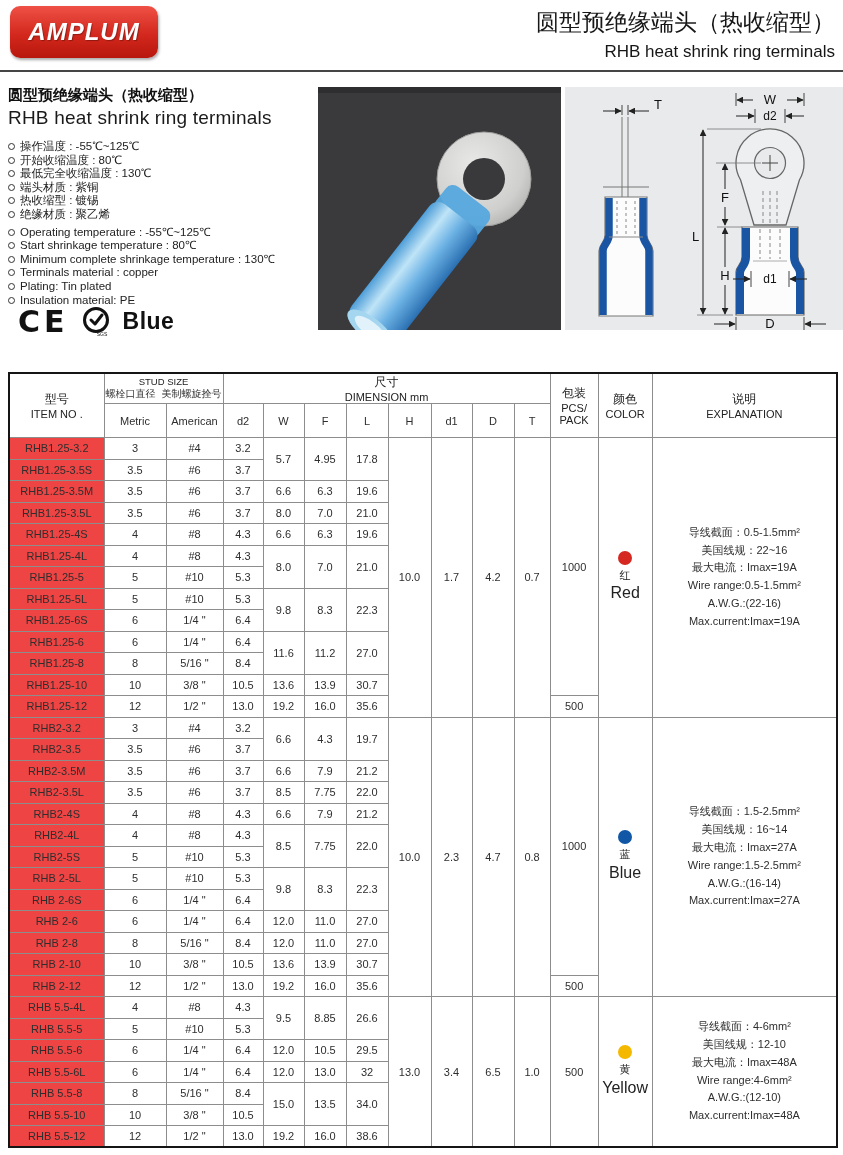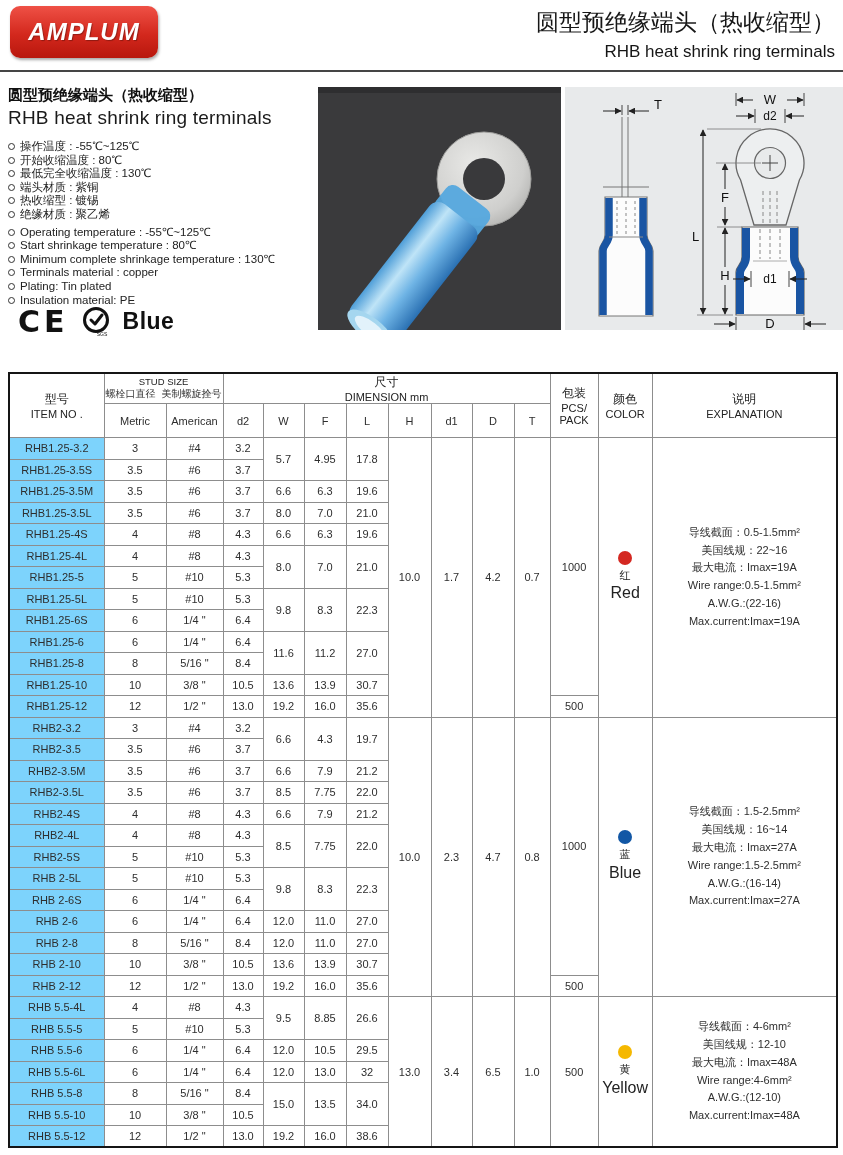--- a/index.html
+++ b/index.html
@@ -41,21 +41,21 @@
               table-layout:fixed;border:2px solid #151515;background:#fff;}
   .spec-table th,.spec-table td{border:1px solid #8d8d8d;font-size:11px;color:#2e2e2e;
               text-align:center;vertical-align:middle;padding:0;font-weight:normal;overflow:hidden;}
   .spec-table thead tr.r1{height:30px;}
   .spec-table thead tr.r2{height:34px;}
   .spec-table tbody tr{height:21.5px;}
   .h-zh{font-size:12px;color:#222;}
   .h-en{font-size:11px;color:#222;}
   .dimletters{font-size:12px;}
   .stud-sub{display:flex;justify-content:space-between;font-size:10px;color:#333;padding:0 1px;}
-  .c-item{background:#7dd3fc;font-size:11px;color:#222;}
+  .c-item{background:#ef4444;font-size:11px;color:#222;}
   .c-pack{font-size:11.5px;}
   .c-expl{text-align:left;padding:4px 6px 4px 20px;font-size:11.5px;line-height:1.62;color:#222;}
   .c-color .dot{display:inline-block;width:14px;height:14px;border-radius:50%;margin-bottom:1px;}
   .c-color div{line-height:1.35;font-size:11px;color:#222;}
   .c-color .cname-en{font-size:16px;}
 </style>
 </head>
 <body>
 
 <div class="page">

